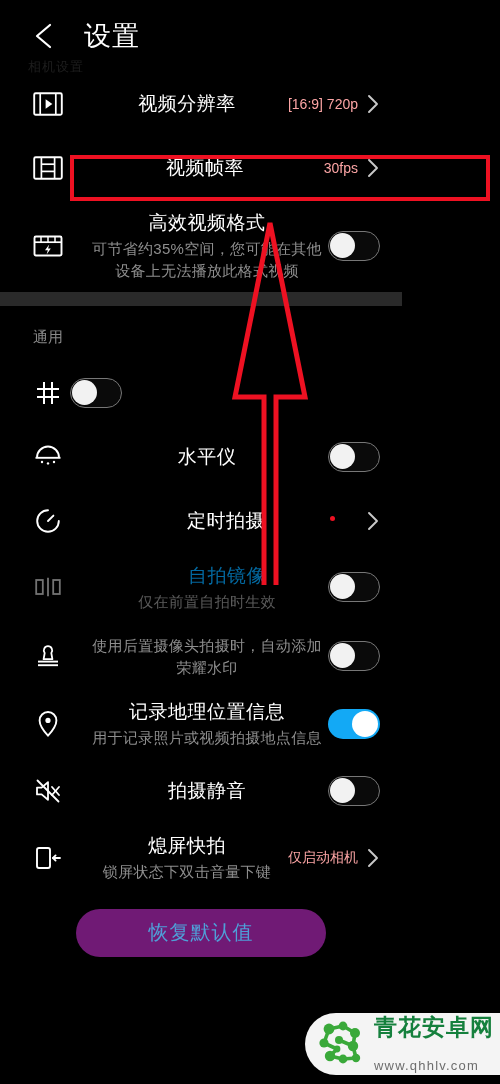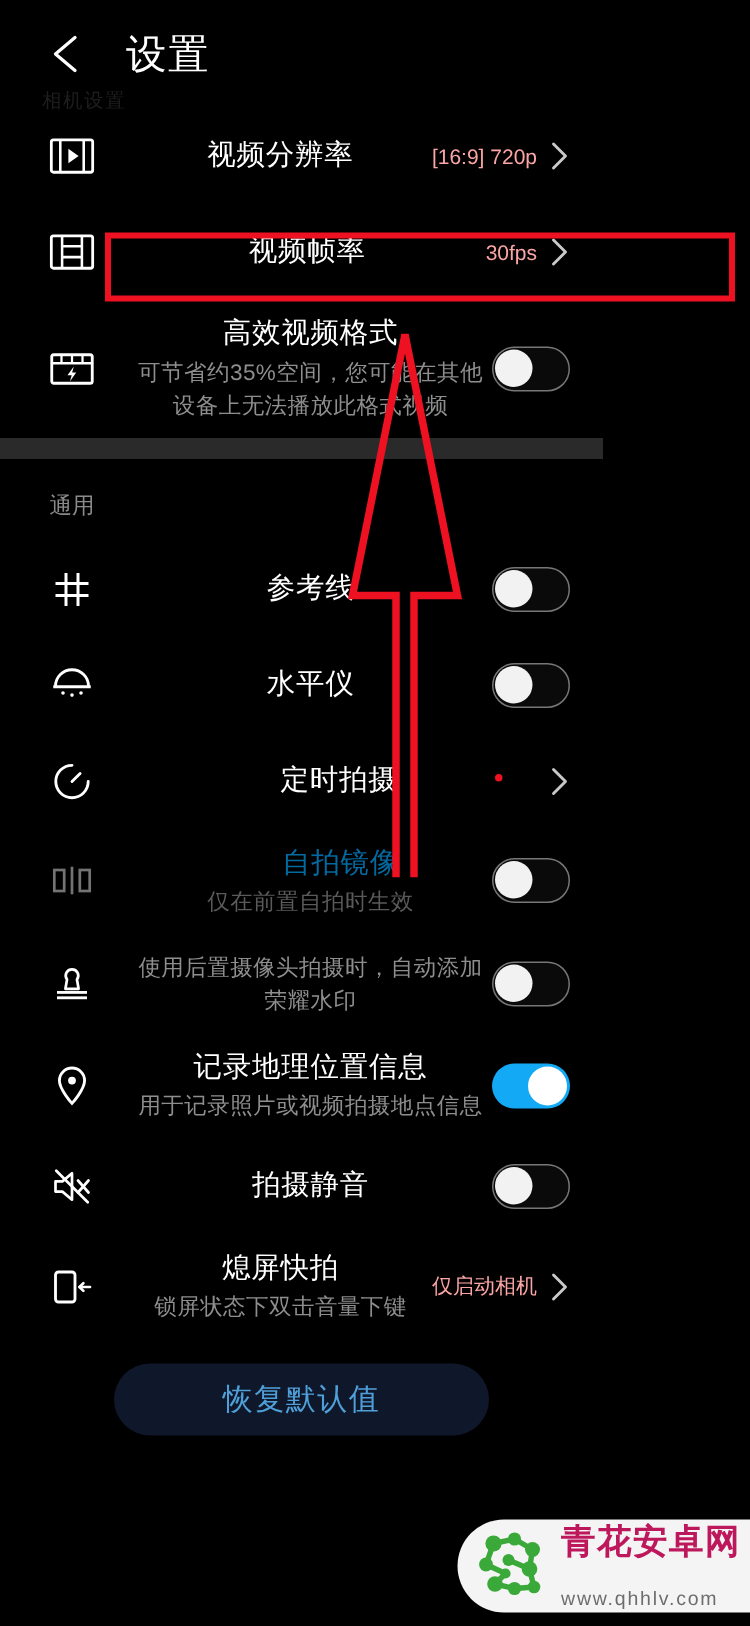--- a/index.html
+++ b/index.html
@@ -145,21 +145,21 @@
 
   
   .footer {
     display: flex;
     justify-content: center;
     padding-top: 16px;
   }
   .reset-btn {
     width: 250px; height: 48px;
     border-radius: 24px;
-    background: #0f172a;
+    background: #701a75;
     color: #4f9fd8;
     font-size: 20px;
     letter-spacing: 1px;
     display: flex;
     align-items: center;
     justify-content: center;
     cursor: pointer;
     border: none;
     font-family: Liberation Sans, sans-serif;
   }
@@ -195,21 +195,21 @@
     border-radius: 31px 0 0 31px;
     display: flex;
     align-items: center;
     padding-left: 10px;
     overflow: hidden;
   }
   .wm-logo { flex: 0 0 52px; height: 52px; }
   .wm-text { padding-left: 7px; }
   .wm-cn {
     font-size: 23px;
-    color: #be185d;
+    color: #15803d;
     font-weight: bold;
     letter-spacing: 1px;
     line-height: 1.05;
   }
   .wm-url {
     font-size: 13px;
     color: #6d6d6d;
     letter-spacing: 1.2px;
     margin-top: 18px;
   }
@@ -299,23 +299,20 @@
     <div class="section-header">通用</div>
 
     <div class="row">
       <div class="ico">
         <svg width="28" height="28" viewBox="0 0 28 28">
           <line x1="10" y1="3" x2="10" y2="25" stroke="#fff" stroke-width="2"></line>
           <line x1="18" y1="3" x2="18" y2="25" stroke="#fff" stroke-width="2"></line>
           <line x1="3" y1="10" x2="25" y2="10" stroke="#fff" stroke-width="2"></line>
           <line x1="3" y1="18" x2="25" y2="18" stroke="#fff" stroke-width="2"></line>
         </svg>
-      </div>
-      <div class="txt">
-        <div class="main">参考线</div>
       </div>
       <div class="toggle off">
         <span class="knob"></span>
       </div>
     </div>
 
     <div class="row">
       <div class="ico">
         <svg width="30" height="26" viewBox="0 0 30 26">
           <path d="M4 13.5 A11 11 0 0 1 26 13.5" fill="none" stroke="#fff" stroke-width="1.9"></path>

